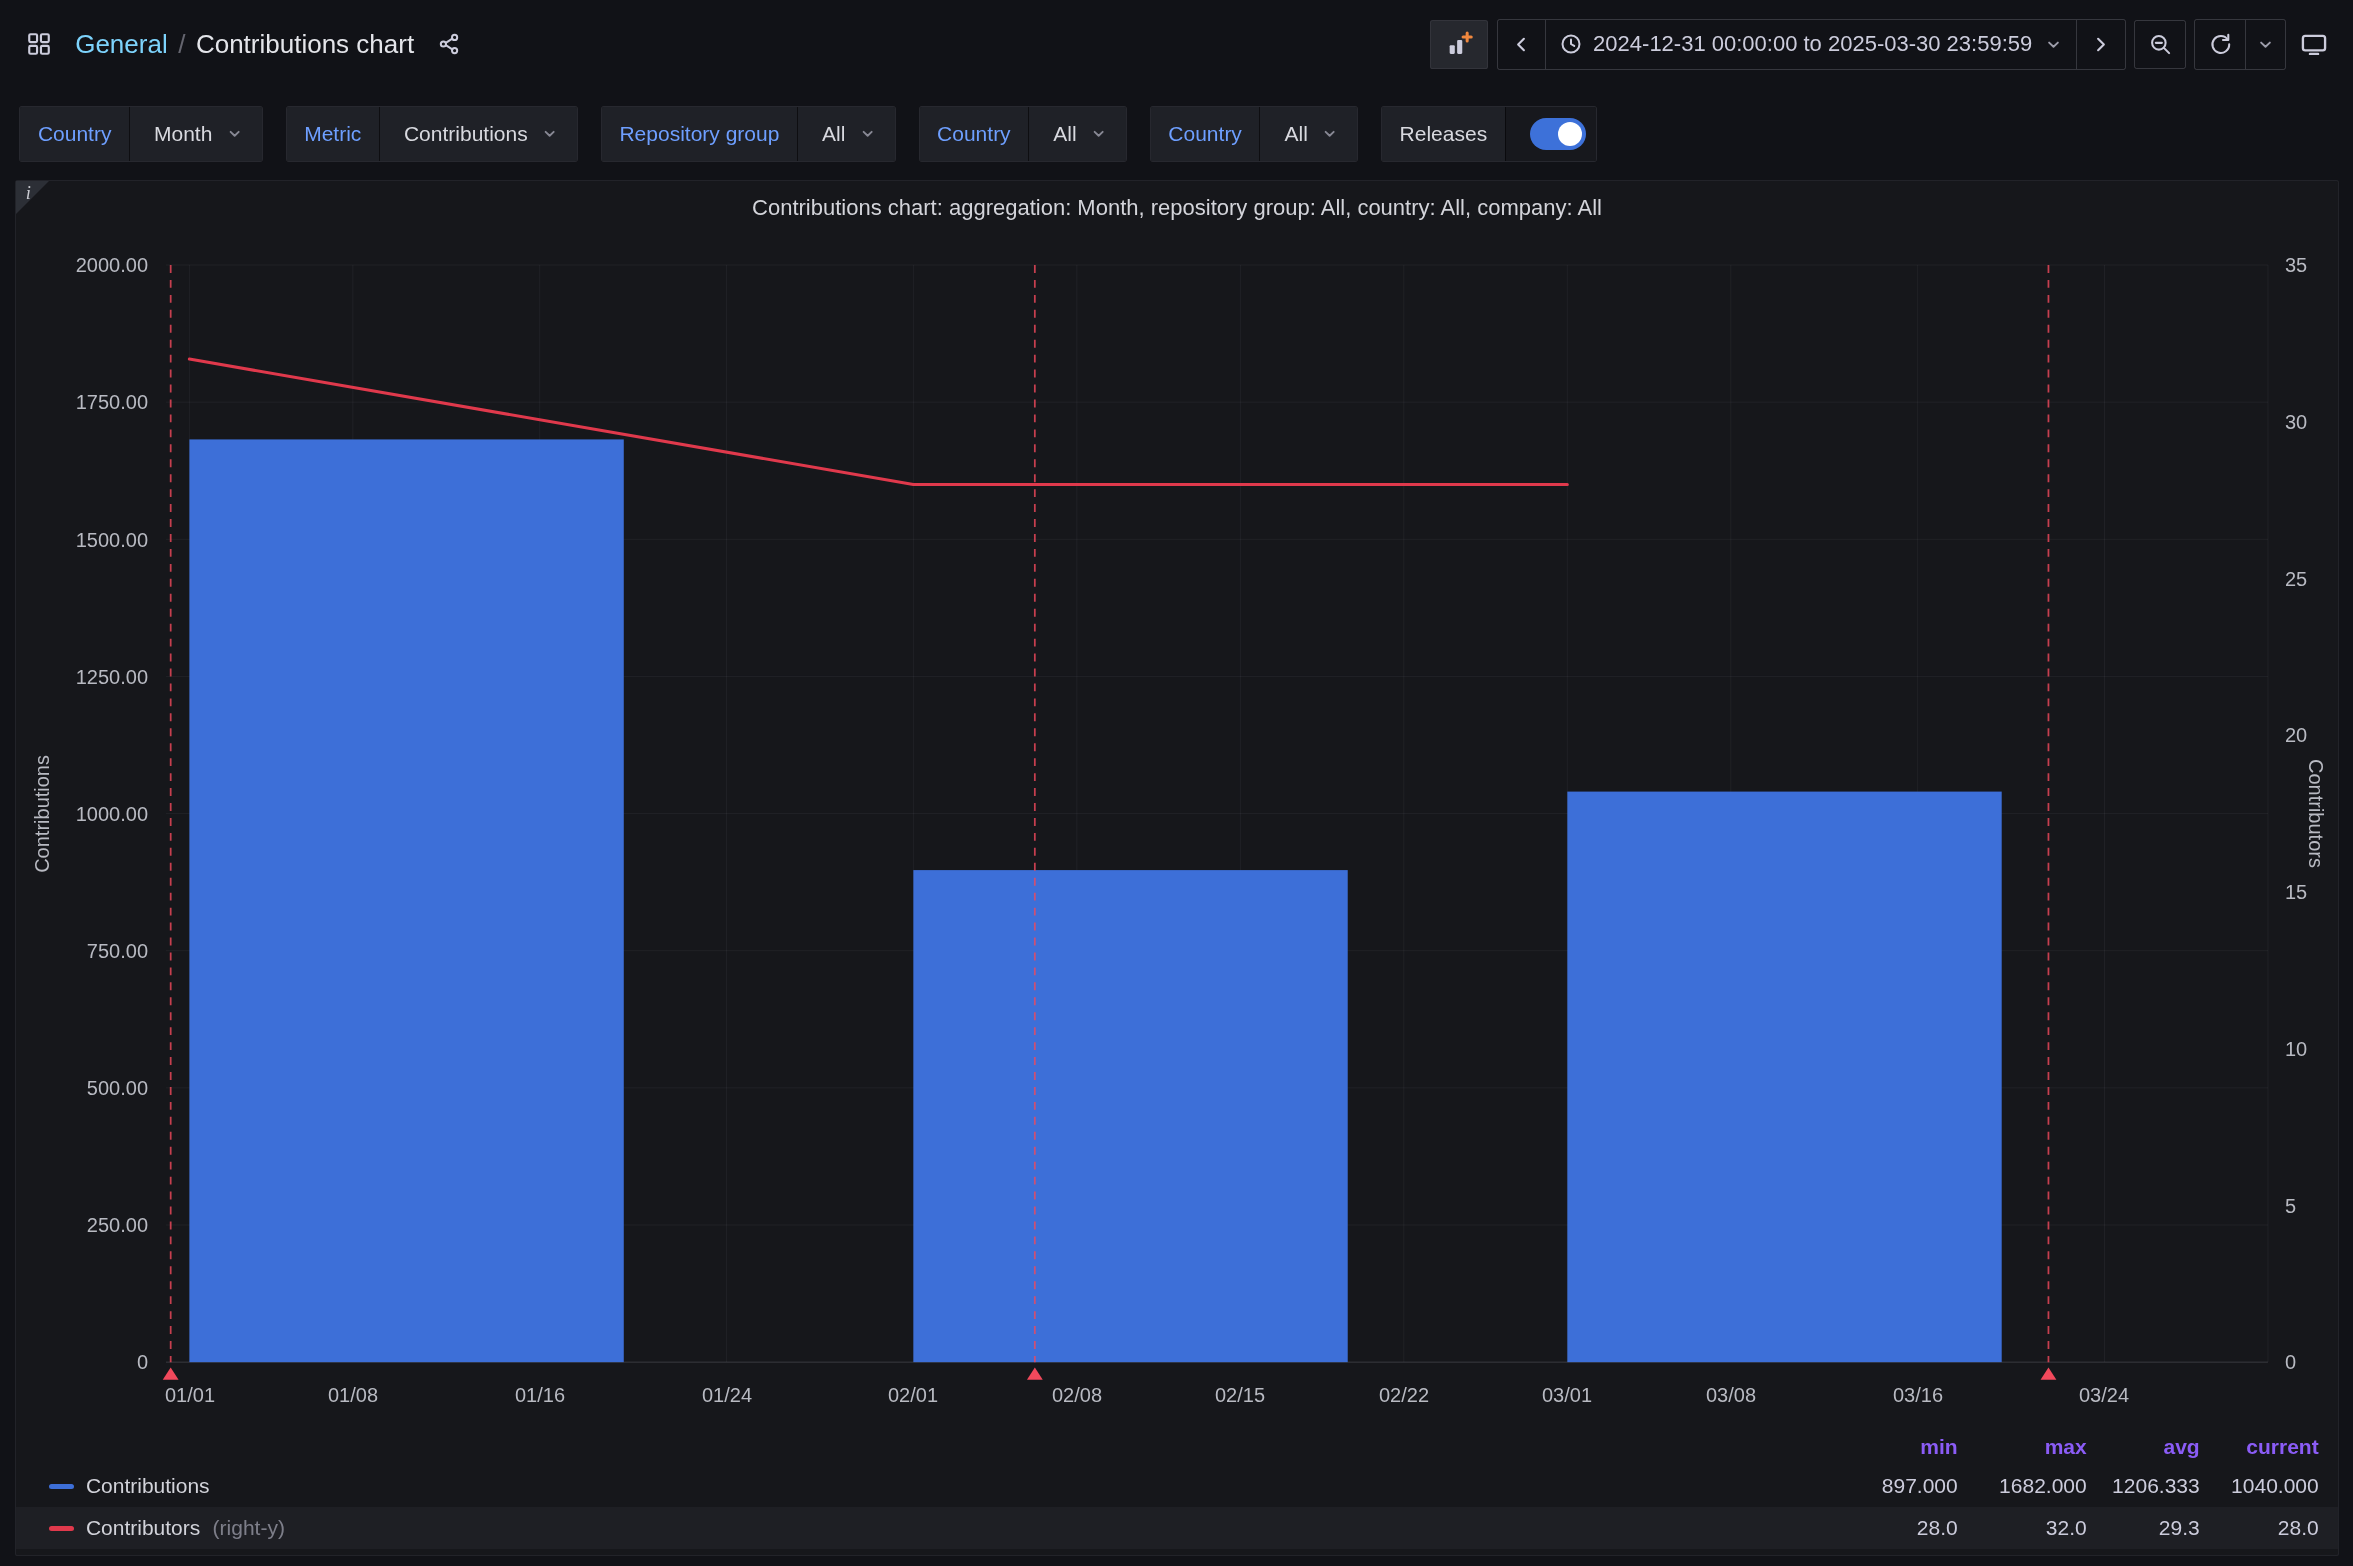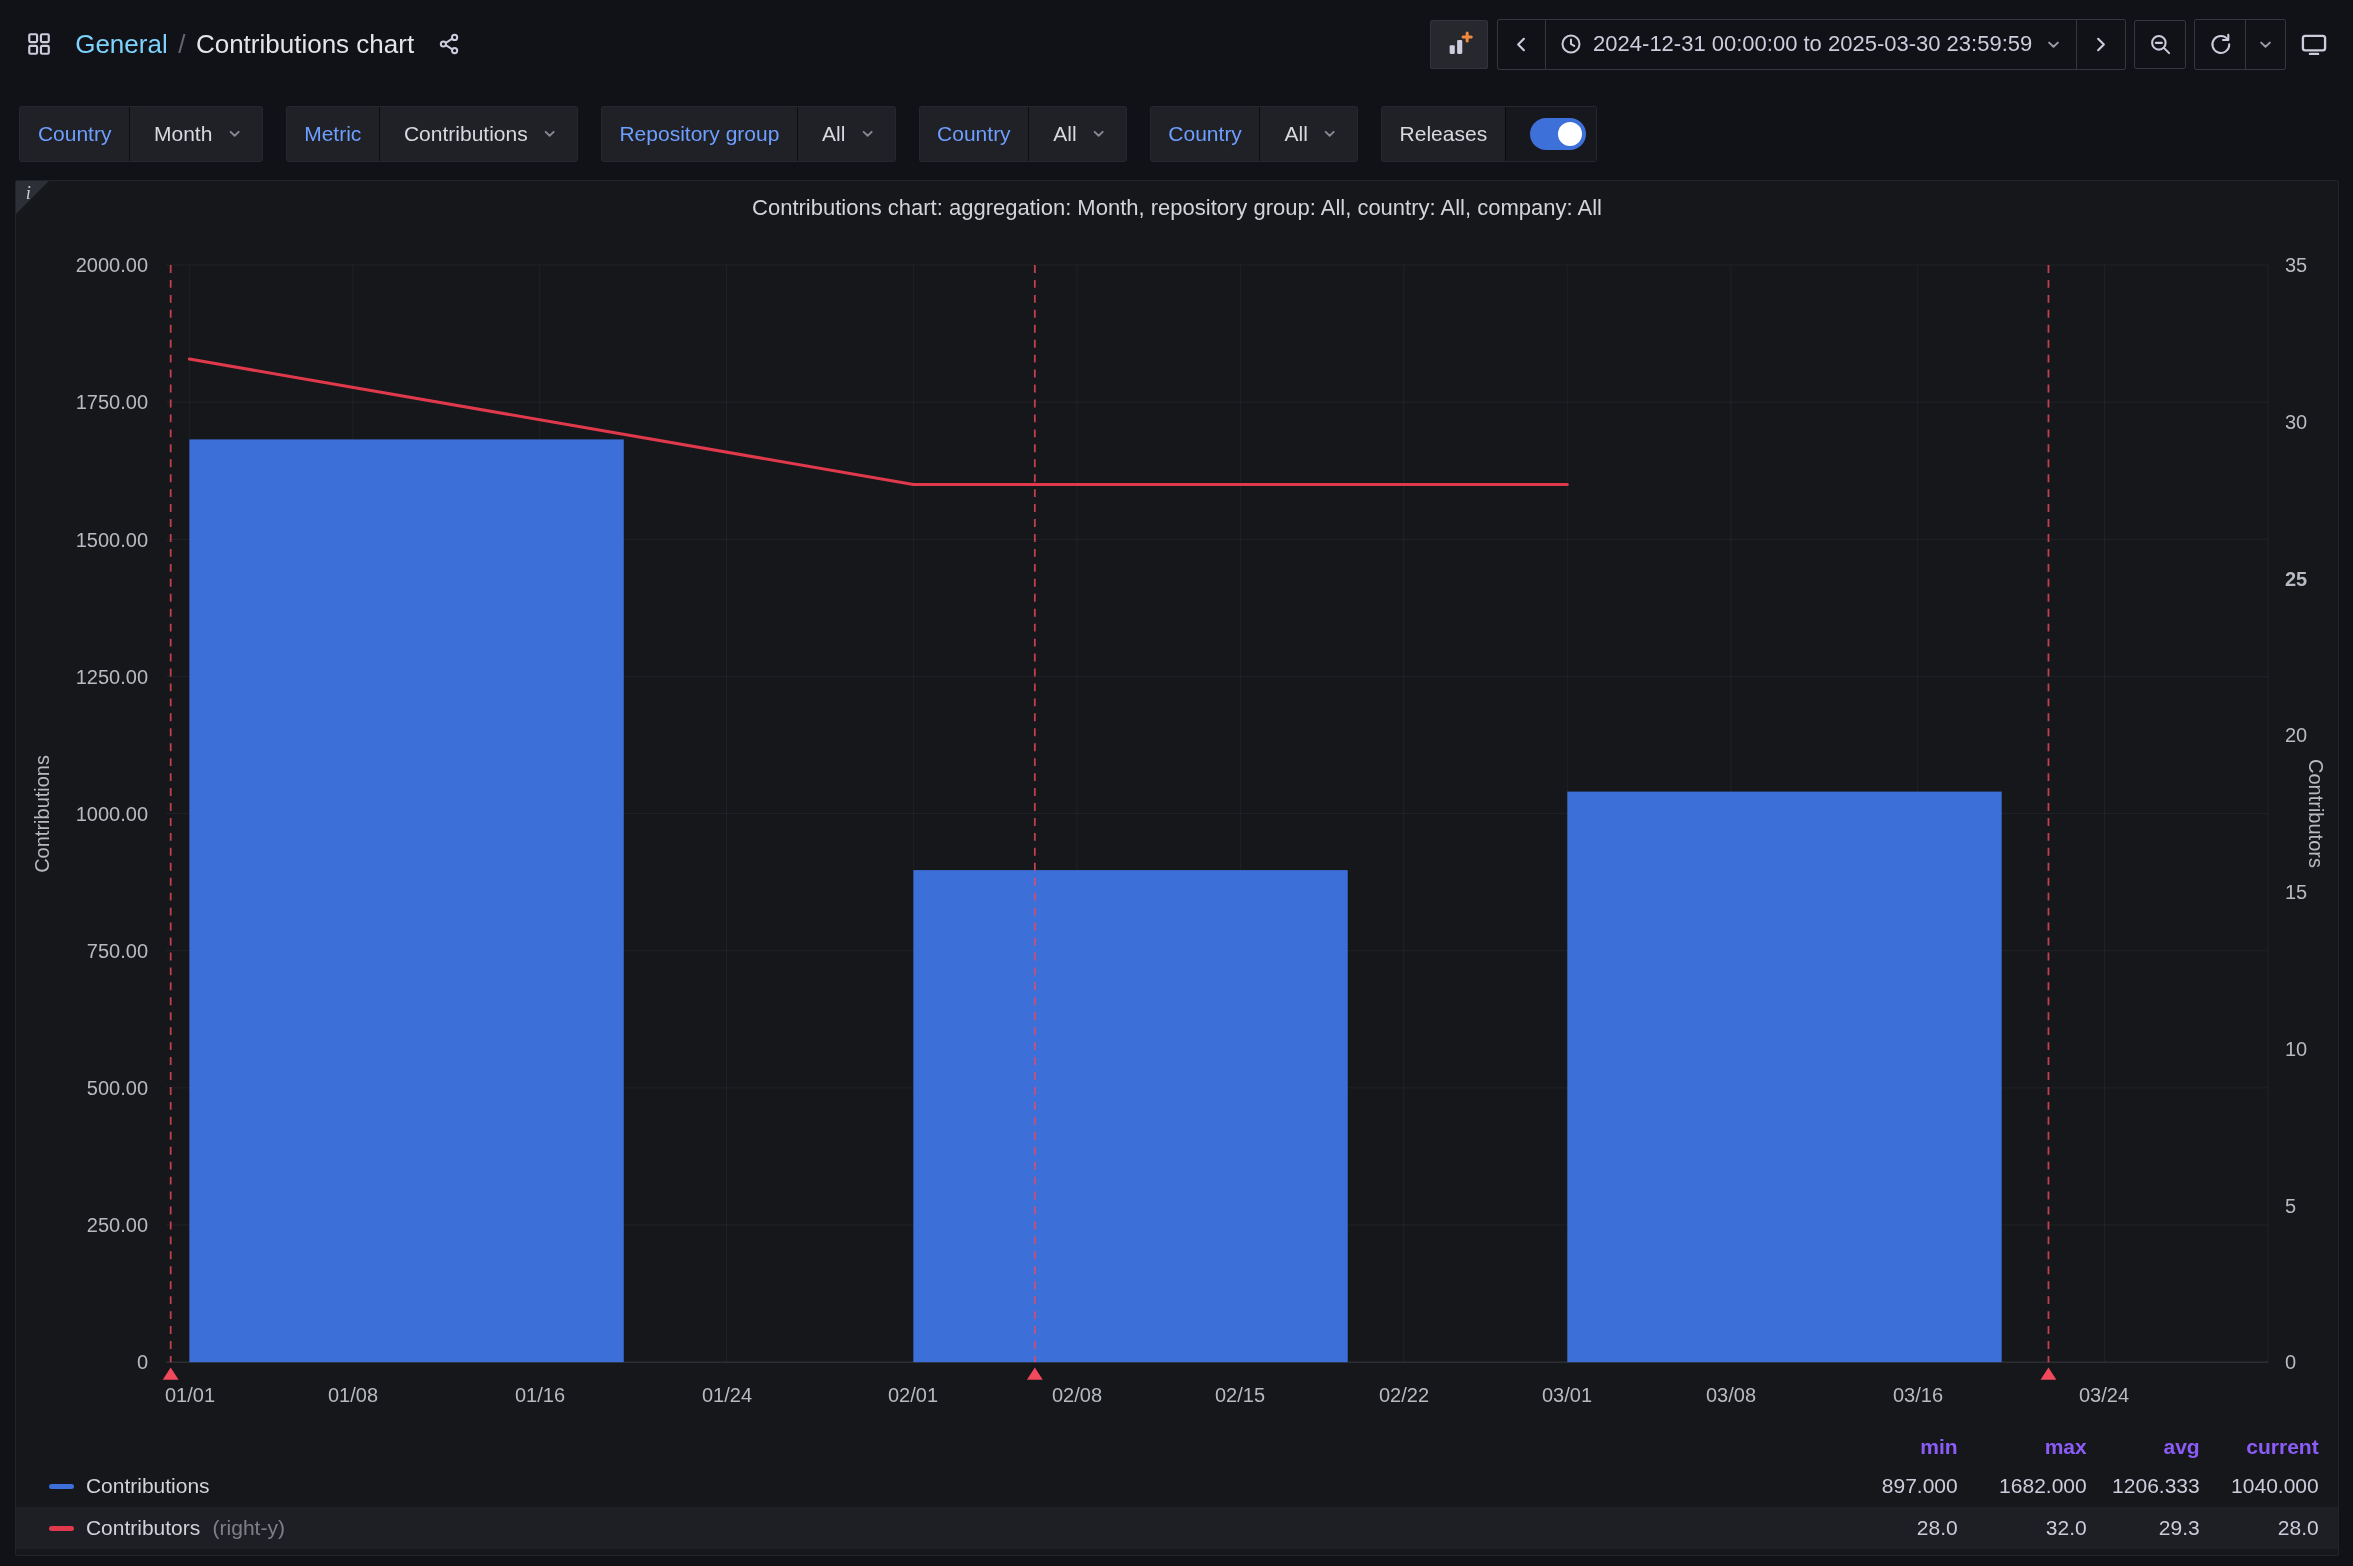--- a/index.html
+++ b/index.html
@@ -284,21 +284,21 @@
       <div class="ytick left" style="top: 221px;">1750.00</div>
       <div class="ytick left" style="top: 359px;">1500.00</div>
       <div class="ytick left" style="top: 496px;">1250.00</div>
       <div class="ytick left" style="top: 633px;">1000.00</div>
       <div class="ytick left" style="top: 770px;">750.00</div>
       <div class="ytick left" style="top: 907px;">500.00</div>
       <div class="ytick left" style="top: 1044px;">250.00</div>
       <div class="ytick left" style="top: 1181px;">0</div>
       <div class="ytick right" style="top: 84px; left: 2269px;">35</div>
       <div class="ytick right" style="top: 241px; left: 2269px;">30</div>
-      <div class="ytick right" style="top: 398px; left: 2269px; font-weight: bold;">25</div>
+      <div class="ytick right" style="top: 398px; left: 2269px;">25</div>
       <div class="ytick right" style="top: 554px; left: 2269px;">20</div>
       <div class="ytick right" style="top: 711px; left: 2269px;">15</div>
       <div class="ytick right" style="top: 868px; left: 2269px;">10</div>
       <div class="ytick right" style="top: 1025px; left: 2269px;">5</div>
       <div class="ytick right" style="top: 1181px; left: 2269px;">0</div>
       <div class="xtick" style="left: 174px; top: 1204px;">01/01</div>
       <div class="xtick" style="left: 337px; top: 1204px;">01/08</div>
       <div class="xtick" style="left: 524px; top: 1204px;">01/16</div>
       <div class="xtick" style="left: 711px; top: 1204px;">01/24</div>
       <div class="xtick" style="left: 897px; top: 1204px;">02/01</div>

